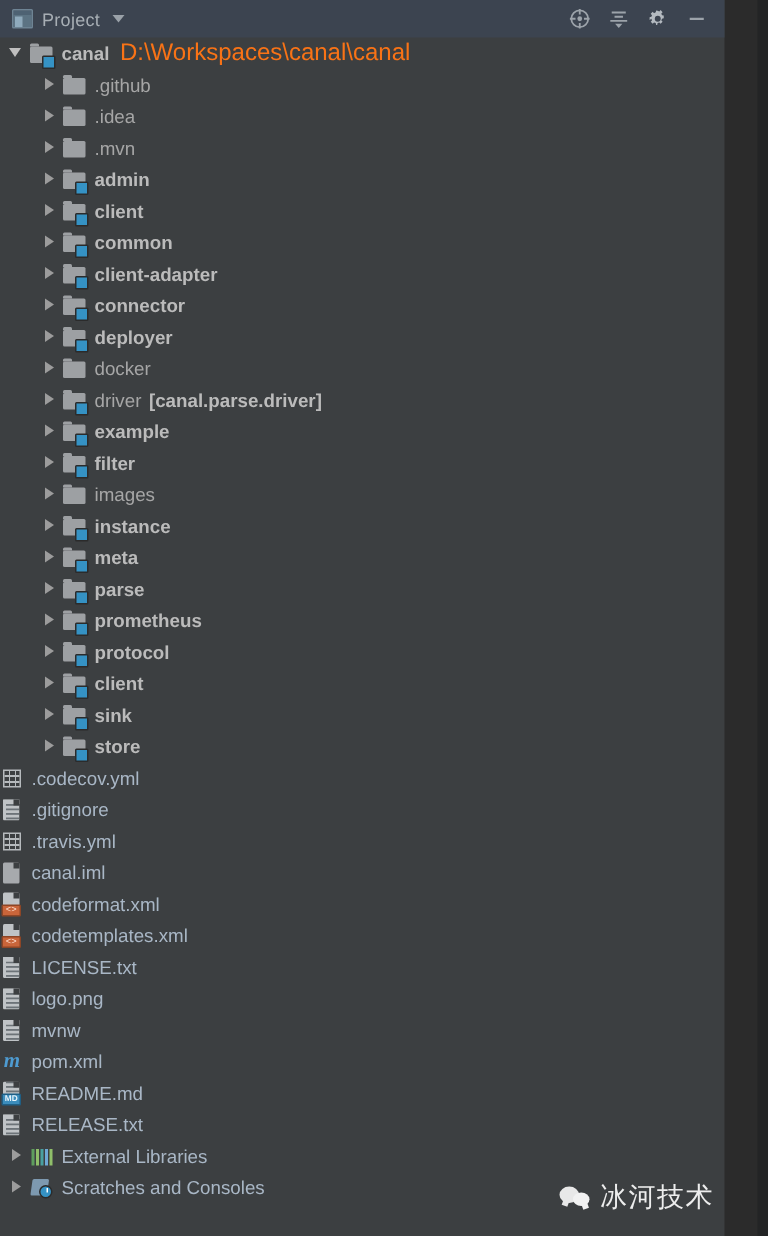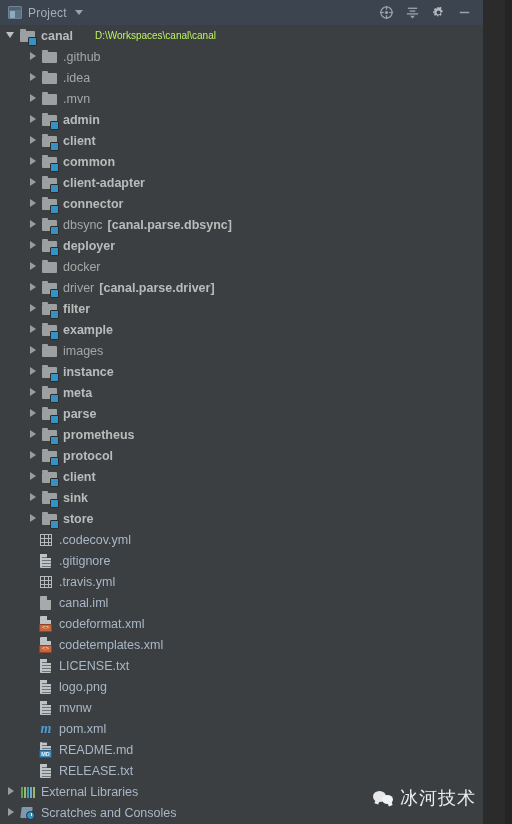--- a/index.html
+++ b/index.html
@@ -88,26 +88,26 @@
     content:""; position:absolute; left:0px; top:2px;
     border-top: 6px solid #BFBFBF;
     border-left: 4.5px solid transparent;
     border-right: 4.5px solid transparent;
   }
   .icon { width: 16px; height: 16px; flex: 0 0 auto; margin-right: 5px; position: relative; }
   .label { font-size: 12.5px; color: #A9B7C6; }
   .label.bold { font-weight: bold; color: #BBBBBB; }
   .label.plain { color: #A6A6A6; }
   .mod { font-weight: bold; color: #BBBBBB; }
-  .path { color: #bef264; font-size: 10px; margin-left: 22px; }
+  .path { color: #f97316; font-size: 16px; margin-left: 7px; }
 
   
   .lvl0 { padding-left: 6px; }
   .lvl1 { padding-left: 28px; }
-  .lvl1f { padding-left: 38px; }
+  .lvl1f { }
 
   
   
   .ic-folder {
     position:absolute; left:0; top:3px; width:15px; height:11px;
     background:#9DA0A3; border-radius:1px;
   }
   .ic-folder:before {
     content:""; position:absolute; left:0; top:-2px; width:6px; height:2px;
     background:#9DA0A3; border-radius:1px 1px 0 0;
@@ -373,28 +373,20 @@
           <span class="icon">
             <span class="ic-modfolder"></span>
           </span>
           <span class="label bold">connector</span>
         </div>
         <div class="row lvl1">
           <span class="arrow closed"></span>
           <span class="icon">
             <span class="ic-modfolder"></span>
           </span>
-          <span class="label plain">dbsync</span>
-          <span class="mod" style="margin-left: 5px; font-size: 12.5px;">[canal.parse.dbsync]</span>
-        </div>
-        <div class="row lvl1">
-          <span class="arrow closed"></span>
-          <span class="icon">
-            <span class="ic-modfolder"></span>
-          </span>
           <span class="label bold">deployer</span>
         </div>
         <div class="row lvl1">
           <span class="arrow closed"></span>
           <span class="icon">
             <span class="ic-folder"></span>
           </span>
           <span class="label plain">docker</span>
         </div>
         <div class="row lvl1">
@@ -403,28 +395,28 @@
             <span class="ic-modfolder"></span>
           </span>
           <span class="label plain">driver</span>
           <span class="mod" style="margin-left: 5px; font-size: 12.5px;">[canal.parse.driver]</span>
         </div>
         <div class="row lvl1">
           <span class="arrow closed"></span>
           <span class="icon">
             <span class="ic-modfolder"></span>
           </span>
+          <span class="label bold">example</span>
+        </div>
+        <div class="row lvl1">
+          <span class="arrow closed"></span>
+          <span class="icon">
+            <span class="ic-modfolder"></span>
+          </span>
           <span class="label bold">filter</span>
-        </div>
-        <div class="row lvl1">
-          <span class="arrow closed"></span>
-          <span class="icon">
-            <span class="ic-modfolder"></span>
-          </span>
-          <span class="label bold">example</span>
         </div>
         <div class="row lvl1">
           <span class="arrow closed"></span>
           <span class="icon">
             <span class="ic-folder"></span>
           </span>
           <span class="label plain">images</span>
         </div>
         <div class="row lvl1">
           <span class="arrow closed"></span>

